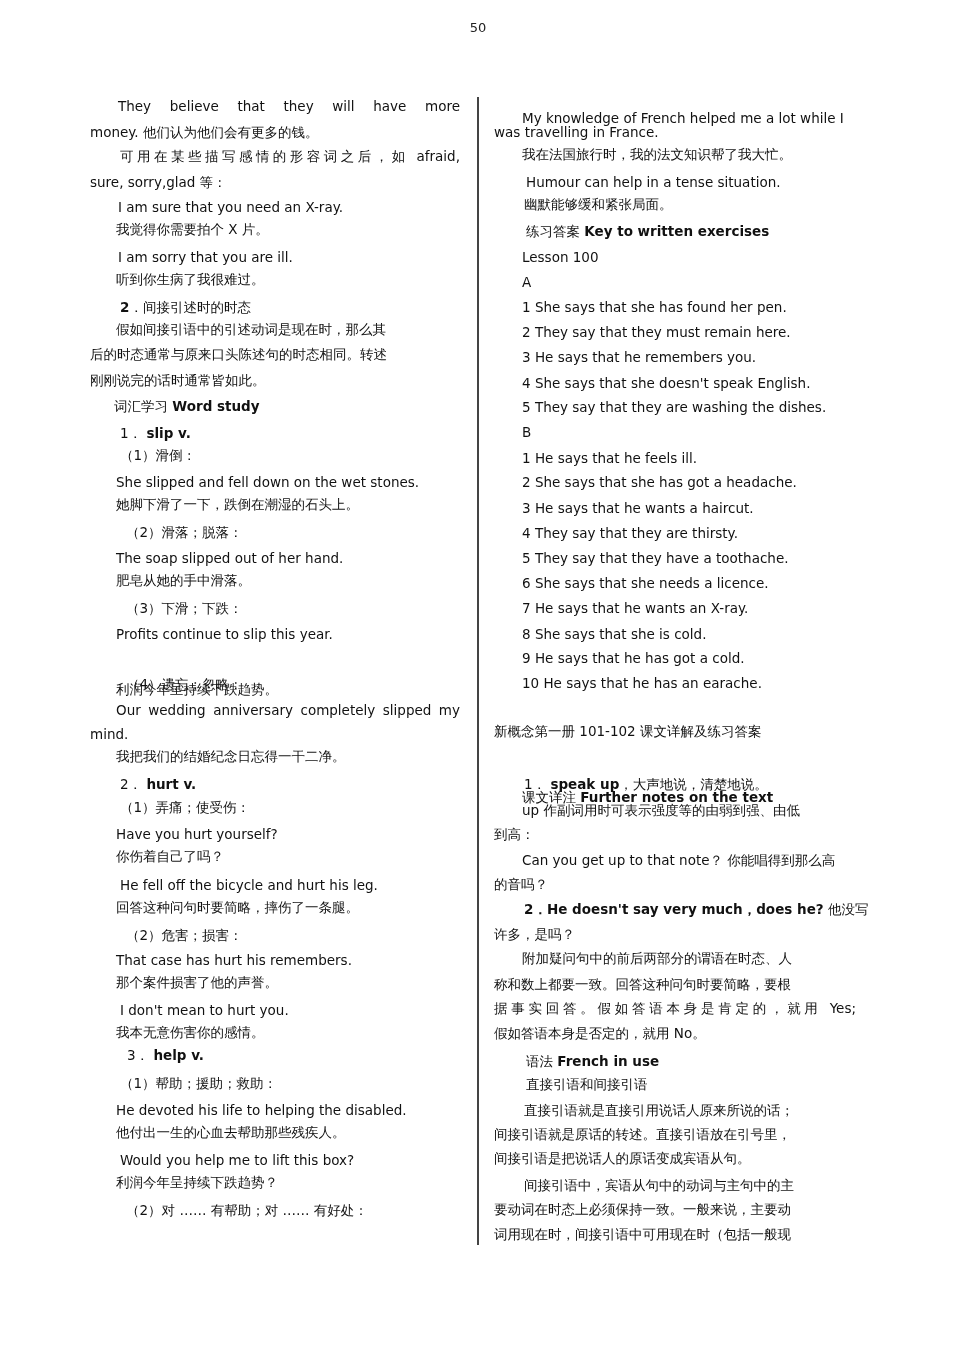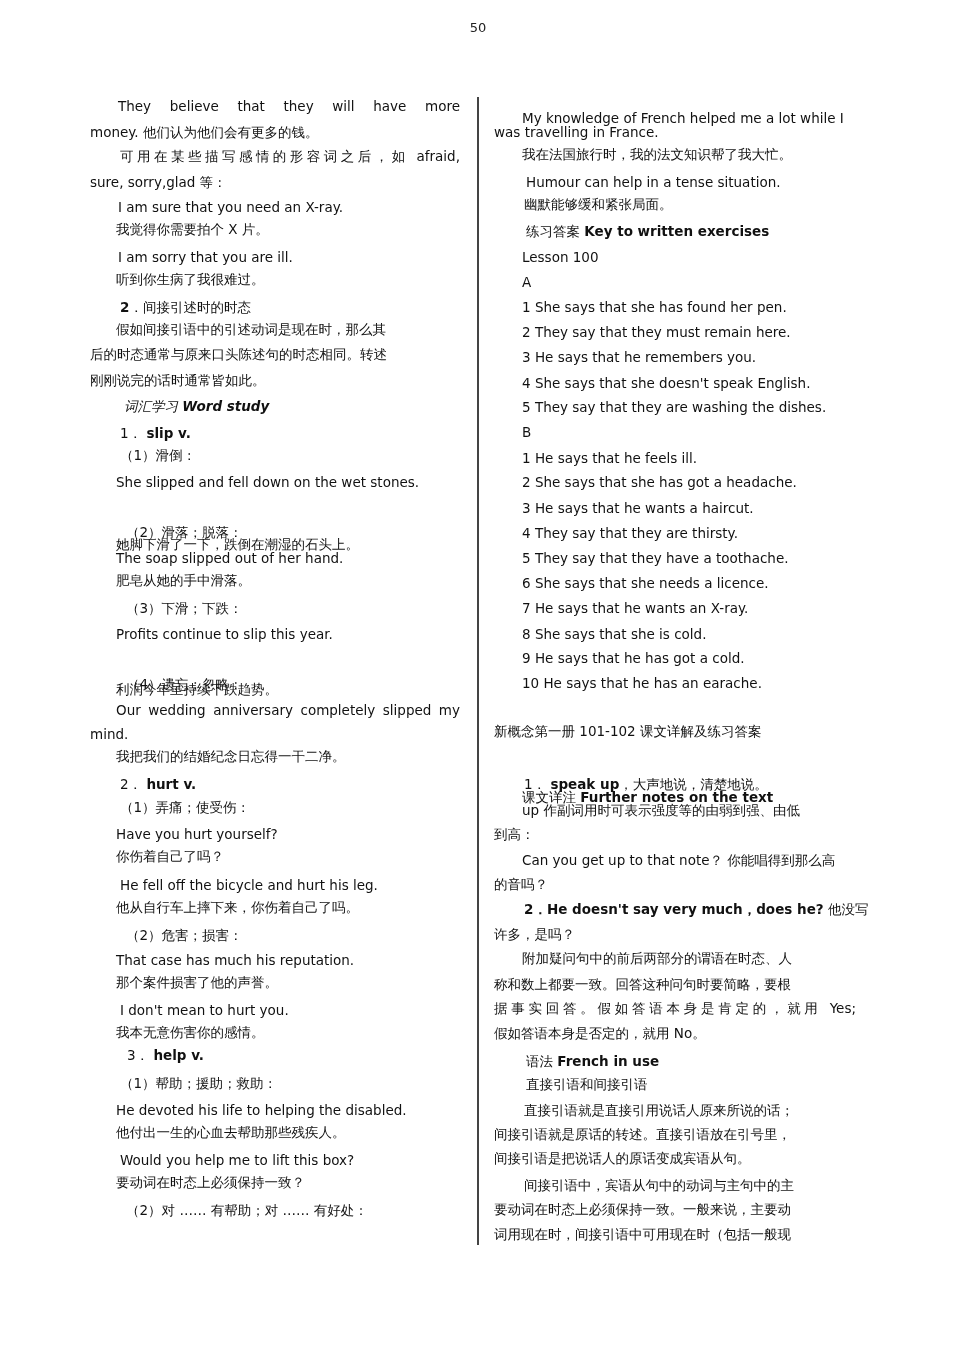--- a/index.html
+++ b/index.html
@@ -36,52 +36,52 @@
       <div class="line justify" style="top: 50px; left: 30px; width: 340px;"><span>可用在某些描写感情的形容词之后，如  afraid,</span></div>
       <div class="line" style="top: 76px; left: 0px;"><span>sure, sorry,glad 等：</span></div>
       <div class="line" style="top: 101px; left: 28px;"><span>I am sure that you need an X-ray.</span></div>
       <div class="line" style="top: 123px; left: 26px;"><span>我觉得你需要拍个  X 片。</span></div>
       <div class="line" style="top: 151px; left: 28px;"><span>I am sorry that you are ill.</span></div>
       <div class="line" style="top: 173px; left: 26px;"><span>听到你生病了我很难过。</span></div>
       <div class="line" style="top: 201px; left: 30px;"><span class="b">2</span><span>．间接引述时的时态</span></div>
       <div class="line" style="top: 223px; left: 26px;"><span>假如间接引语中的引述动词是现在时，那么其</span></div>
       <div class="line" style="top: 248px; left: 0px;"><span>后的时态通常与原来口头陈述句的时态相同。转述</span></div>
       <div class="line" style="top: 274px; left: 0px;"><span>刚刚说完的话时通常皆如此。</span></div>
-      <div class="line" style="top: 300px; left: 34px; font-style: italic;"><span>词汇学习  </span><span class="b">Word study</span></div>
+      <div class="line" style="top: 300px; left: 24px;"><span>词汇学习  </span><span class="b">Word study</span></div>
       <div class="line" style="top: 327px; left: 30px;"><span>1． </span><span class="b">slip v.</span></div>
       <div class="line" style="top: 349px; left: 30px;"><span>（1）滑倒：</span></div>
       <div class="line" style="top: 376px; left: 26px;"><span>She slipped and fell down on the wet stones.</span></div>
-      <div class="line" style="top: 398px; left: 26px; margin-top: 40px;"><span>她脚下滑了一下，跌倒在潮湿的石头上。</span></div>
+      <div class="line" style="top: 398px; left: 26px;"><span>她脚下滑了一下，跌倒在潮湿的石头上。</span></div>
       <div class="line" style="top: 426px; left: 36px;"><span>（2）滑落；脱落：</span></div>
       <div class="line" style="top: 452px; left: 26px;"><span>The soap slipped out of her hand.</span></div>
       <div class="line" style="top: 474px; left: 26px;"><span>肥皂从她的手中滑落。</span></div>
       <div class="line" style="top: 502px; left: 36px;"><span>（3）下滑；下跌：</span></div>
       <div class="line" style="top: 528px; left: 26px;"><span>Profits continue to slip this year.</span></div>
       <div class="line" style="top: 550px; left: 26px; margin-top: 33px;"><span>利润今年呈持续下跌趋势。</span></div>
       <div class="line" style="top: 578px; left: 36px;"><span>（4）遗忘；忽略：</span></div>
       <div class="line justify" style="top: 604px; left: 26px; width: 344px;"><span>Our  wedding  anniversary  completely  slipped  my</span></div>
       <div class="line" style="top: 628px; left: 0px;"><span>mind.</span></div>
       <div class="line" style="top: 650px; left: 26px;"><span>我把我们的结婚纪念日忘得一干二净。</span></div>
       <div class="line" style="top: 678px; left: 30px;"><span>2． </span><span class="b">hurt v.</span></div>
       <div class="line" style="top: 701px; left: 30px;"><span>（1）弄痛；使受伤：</span></div>
       <div class="line" style="top: 728px; left: 26px;"><span>Have you hurt yourself?</span></div>
       <div class="line" style="top: 750px; left: 26px;"><span>你伤着自己了吗？</span></div>
       <div class="line" style="top: 779px; left: 30px;"><span>He fell off the bicycle and hurt his leg.</span></div>
-      <div class="line" style="top: 801px; left: 26px;"><span>他从自行车上摔下来，你伤着自己了吗。</span></div>
+      <div class="line" style="top: 801px; left: 26px;"><span>回答这种问句时要简略，摔伤了一条腿。</span></div>
       <div class="line" style="top: 829px; left: 36px;"><span>（2）危害；损害：</span></div>
-      <div class="line" style="top: 854px; left: 26px;"><span>That case has much his reputation.</span></div>
+      <div class="line" style="top: 854px; left: 26px;"><span>That case has hurt his remembers.</span></div>
       <div class="line" style="top: 876px; left: 26px;"><span>那个案件损害了他的声誉。</span></div>
       <div class="line" style="top: 904px; left: 30px;"><span>I don't mean to hurt you.</span></div>
       <div class="line" style="top: 926px; left: 26px;"><span>我本无意伤害你的感情。</span></div>
       <div class="line" style="top: 949px; left: 30px; margin-left: 7px;"><span>3． </span><span class="b">help v.</span></div>
       <div class="line" style="top: 977px; left: 30px;"><span>（1）帮助；援助；救助：</span></div>
       <div class="line" style="top: 1004px; left: 26px;"><span>He devoted his life to helping the disabled.</span></div>
       <div class="line" style="top: 1026px; left: 26px;"><span>他付出一生的心血去帮助那些残疾人。</span></div>
       <div class="line" style="top: 1054px; left: 30px;"><span>Would you help me to lift this box?</span></div>
-      <div class="line" style="top: 1076px; left: 26px;"><span>要动词在时态上必须保持一致？</span></div>
+      <div class="line" style="top: 1076px; left: 26px;"><span>利润今年呈持续下跌趋势？</span></div>
       <div class="line" style="top: 1104px; left: 36px;"><span>（2）对 …… 有帮助；对  …… 有好处：</span></div>
     </div>
   <div class="divider"></div>
   <div class="col right" id="col-right">
       <div class="line" style="top: 12px; left: 28px;"><span>My knowledge of French helped me a lot while I</span></div>
       <div class="line" style="top: 26px; left: 0px;"><span>was travelling in France.</span></div>
       <div class="line" style="top: 48px; left: 28px;"><span>我在法国旅行时，我的法文知识帮了我大忙。</span></div>
       <div class="line" style="top: 76px; left: 32px;"><span>Humour can help in a tense situation.</span></div>
       <div class="line" style="top: 98px; left: 30px;"><span>幽默能够缓和紧张局面。</span></div>
       <div class="line" style="top: 125px; left: 32px;"><span>练习答案  </span><span class="b">Key to written exercises</span></div>

